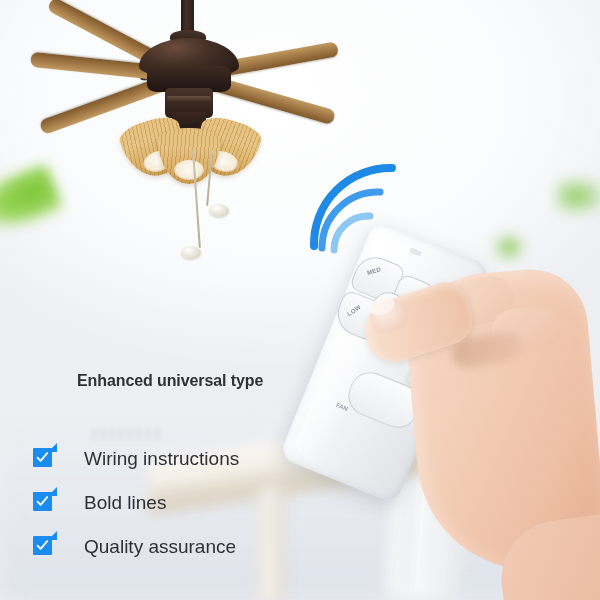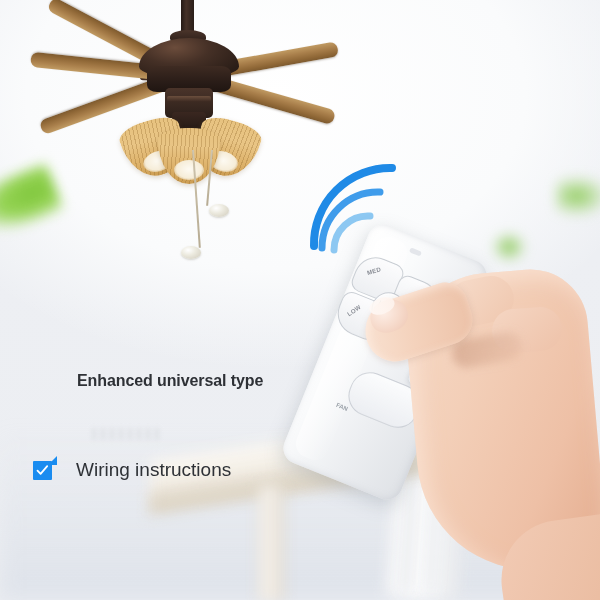--- a/index.html
+++ b/index.html
@@ -287,21 +287,21 @@
     position:absolute; left:37px; top:332px;
     font-size:31px; font-weight:700; color:#2f8ae0;
     letter-spacing:-.2px; white-space:nowrap;
   }
   #subhead {
     position:absolute; left:37px; top:372px;
     font-size:16px; font-weight:700; color:#2e3136;
     letter-spacing:-.1px; white-space:nowrap;margin-left:40px;
   }
   #features { position:absolute; left:33px; top:448px; width:330px; }
-  .feature-row { display:flex; align-items:center; height:44px; }
+  .feature-row { display:flex; height:44px;gap:8px; }
   .check-box {
     position:relative; width:19px; height:19px; flex:0 0 19px;
     background:#1a8cf0; border-radius:1px; margin-right:24px;
   }
   .check-box .flag {
     position:absolute; right:-5px; top:-5px; width:0; height:0;
     border-left:9px solid transparent; border-bottom:9px solid #1a8cf0;
   }
   .check-box svg { position:absolute; left:3px; top:3px; }
   .feature-label {
@@ -424,16 +424,34 @@
     <div class="feature-row">
       <span class="check-box">
         <span class="flag"></span>
         <svg width="13" height="13" viewBox="0 0 13 13">
           <path d="M1.5 6.6 L4.6 9.8 L11.2 2.2" stroke="#ffffff" stroke-width="1.8" fill="none" stroke-linecap="round" stroke-linejoin="round"></path>
         </svg>
       </span>
       <span class="feature-label">Wiring instructions</span>
     </div>
 
-
+    <div class="feature-row">
+      <span class="check-box">
+        <span class="flag"></span>
+        <svg width="13" height="13" viewBox="0 0 13 13">
+          <path d="M1.5 6.6 L4.6 9.8 L11.2 2.2" stroke="#ffffff" stroke-width="1.8" fill="none" stroke-linecap="round" stroke-linejoin="round"></path>
+        </svg>
+      </span>
+      <span class="feature-label">Bold lines</span>
+    </div>
+
+    <div class="feature-row">
+      <span class="check-box">
+        <span class="flag"></span>
+        <svg width="13" height="13" viewBox="0 0 13 13">
+          <path d="M1.5 6.6 L4.6 9.8 L11.2 2.2" stroke="#ffffff" stroke-width="1.8" fill="none" stroke-linecap="round" stroke-linejoin="round"></path>
+        </svg>
+      </span>
+      <span class="feature-label">Quality assurance</span>
+    </div>
 
   </div>
 </div>
 
 </body></html>

